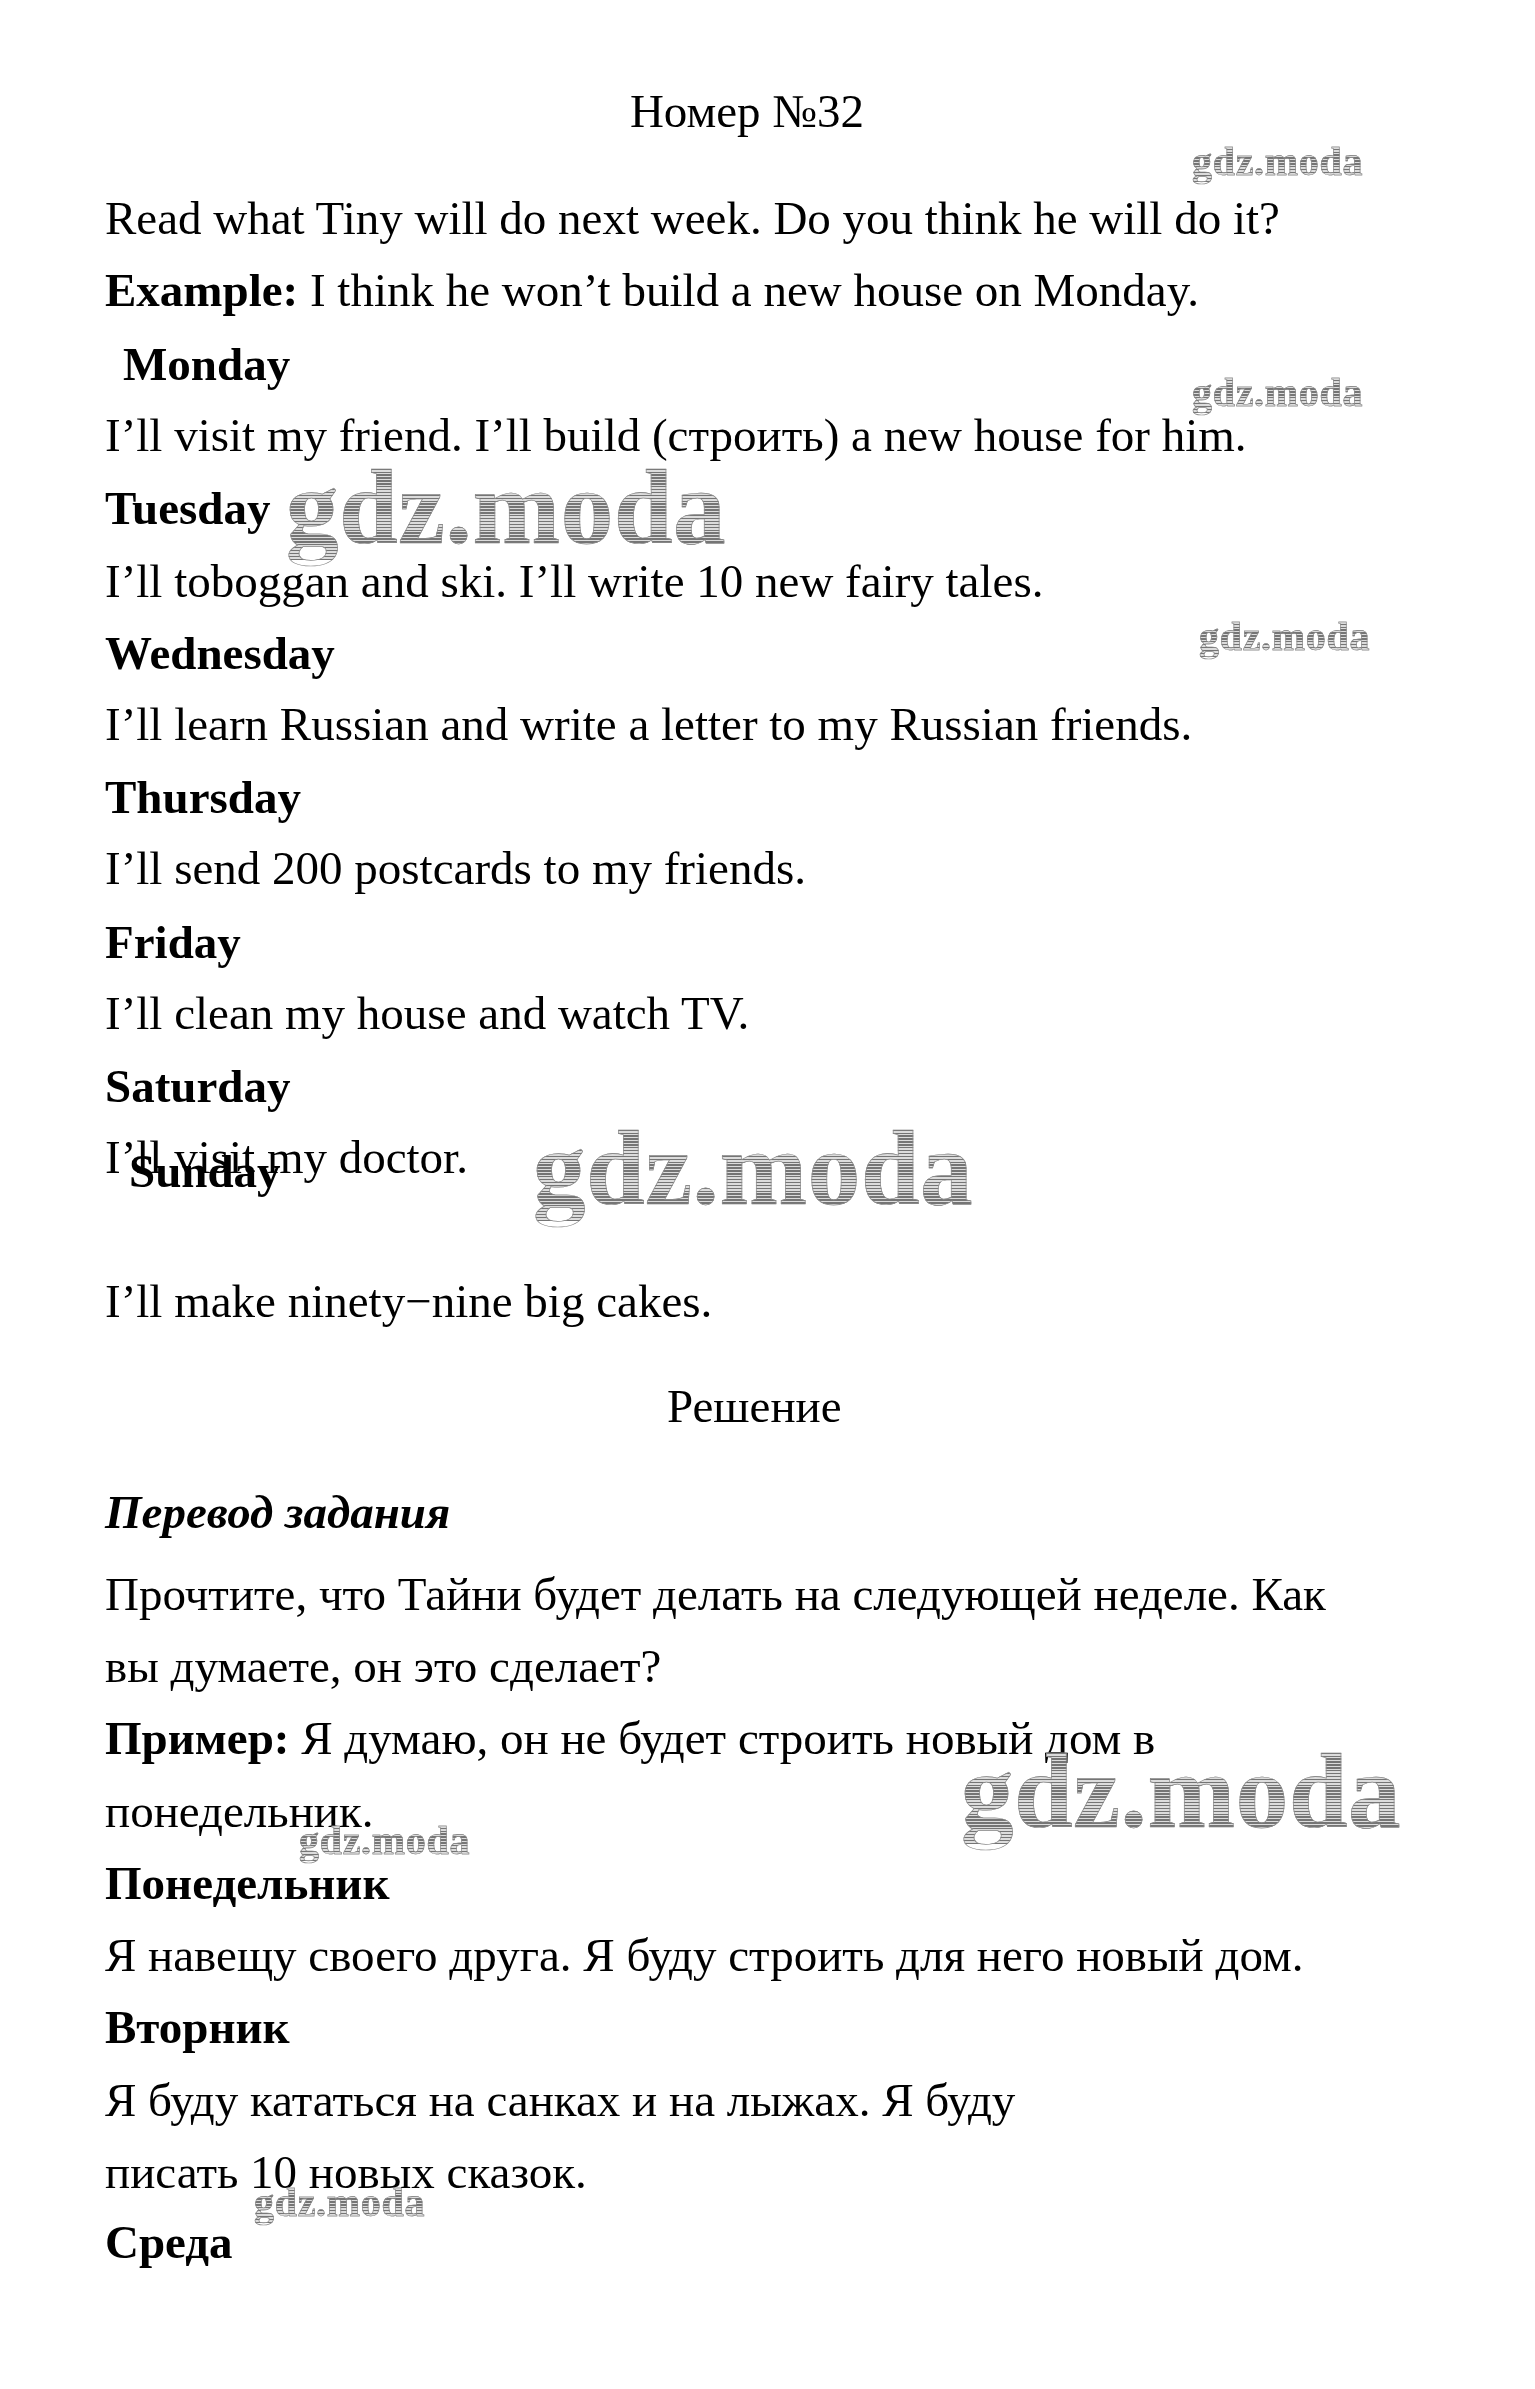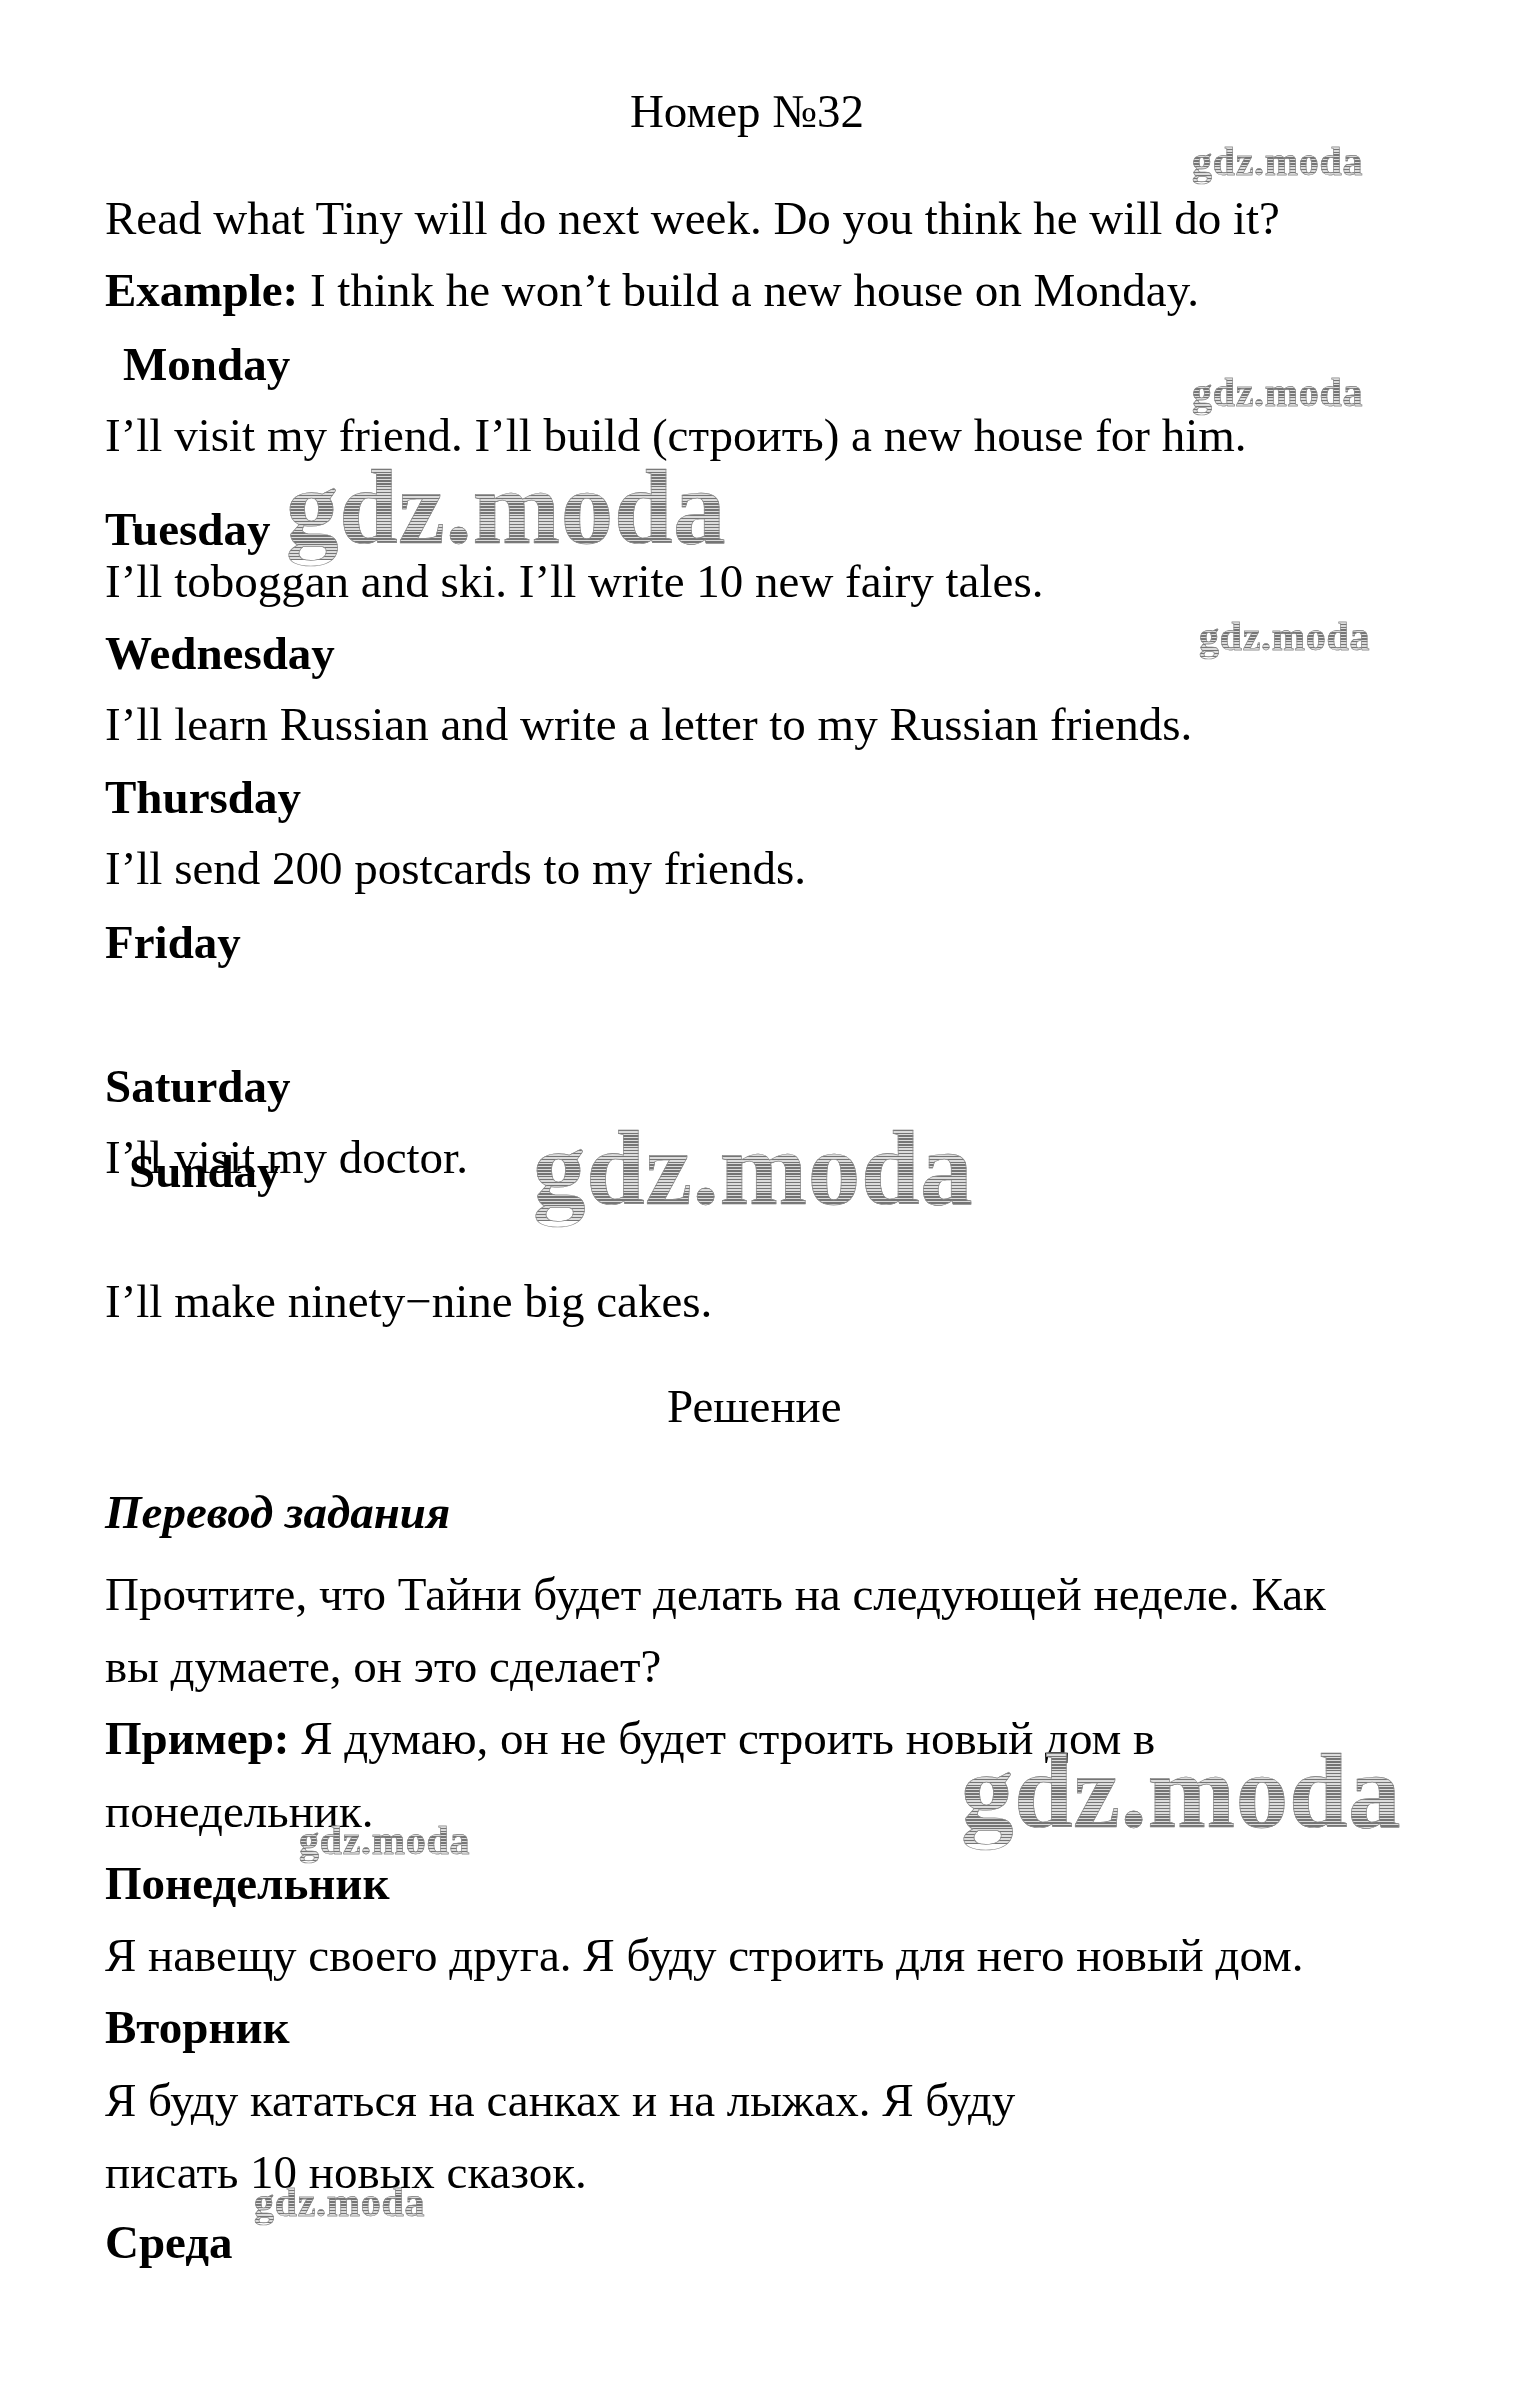--- a/index.html
+++ b/index.html
@@ -69,30 +69,31 @@
   <div class="ln" style="top:182px;">Read what Tiny will do next week. Do you think he will do it?</div>
 
   <div class="ln" style="top:254px;">
     <span class="bold">Example:</span>
     <span>I think he won’t build a new house on Monday.</span>
   </div>
 
   <div class="ln bold" style="top:328px;margin-left:18px;">Monday</div>
   <div class="ln" style="top:399px;">I’ll visit my friend. I’ll build (строить) a new house for him.</div>
 
-  <div class="ln bold" style="top:493px;text-align:right;">Tuesday</div>
+  <div class="ln bold" style="top:472px;text-align:right;">Tuesday</div>
   <div class="ln" style="top:545px;">I’ll toboggan and ski. I’ll write 10 new fairy tales.</div>
 
   <div class="ln bold" style="top:617px;">Wednesday</div>
   <div class="ln" style="top:688px;">I’ll learn Russian and write a letter to my Russian friends.</div>
 
   <div class="ln bold" style="top:761px;">Thursday</div>
   <div class="ln" style="top:832px;">I’ll send 200 postcards to my friends.</div>
 
   <div class="ln bold" style="top:906px;">Friday</div>
+  <div class="ln" style="top:977px;">I’ll clean my house and watch TV.</div>
 
   <div class="ln bold" style="top:1050px;">Saturday</div>
   <div class="ln" style="top:1121px;">I’ll visit my doctor.</div>
 
   <div class="ln bold" style="top:1135px;margin-left:24px;">Sunday</div>
   <div class="ln" style="top:1265px;">I’ll make ninety−nine big cakes.</div>
 
   <div class="ln ln-center" style="top:1370px; transform:translateX(-13.7px);">Решение</div>
 
   <div class="ln bolditalic" style="top:1476px;">Перевод задания</div>

